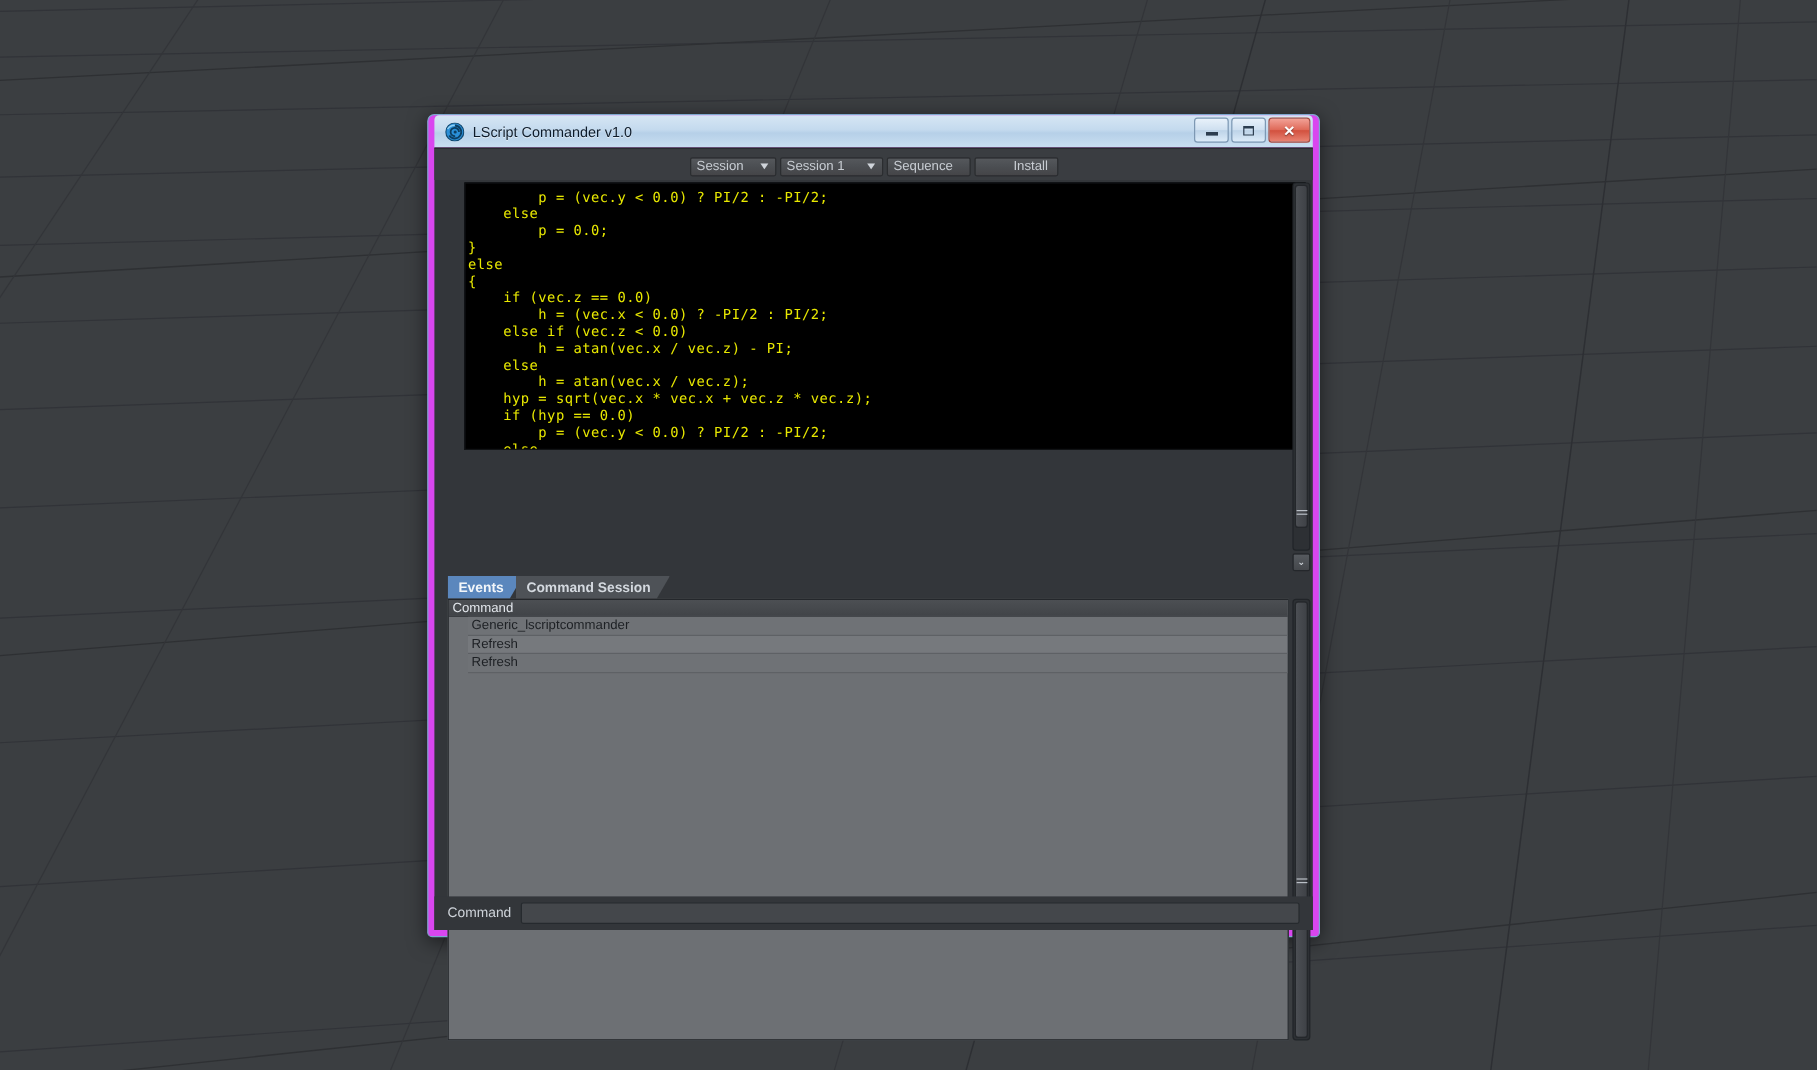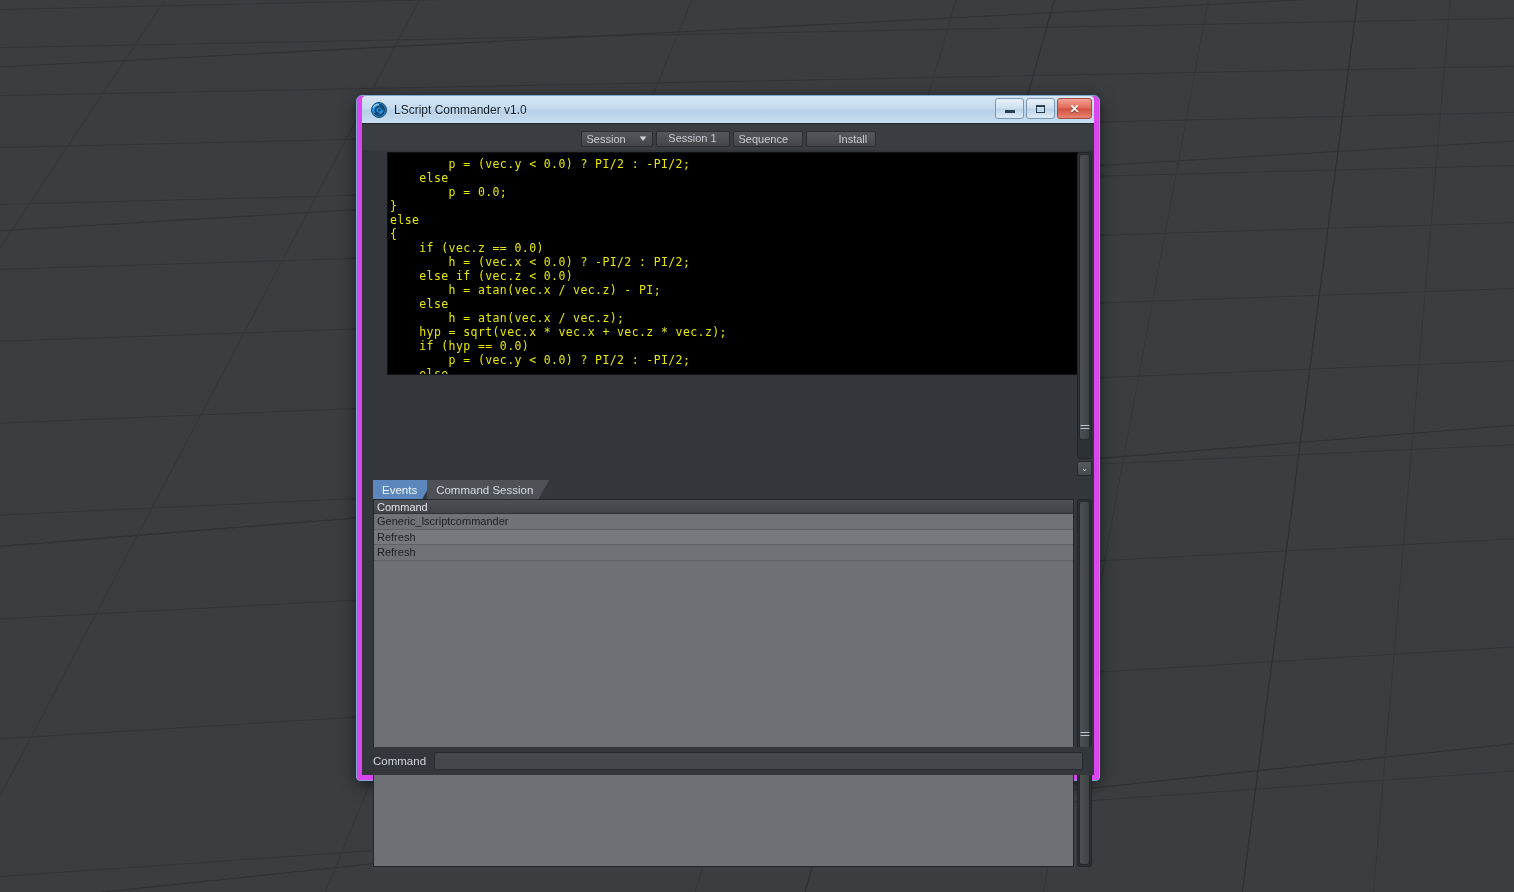--- a/index.html
+++ b/index.html
@@ -125,21 +125,21 @@
     white-space: nowrap;
   }
   .tb-select { justify-content: space-between; gap: 8px; }
   .tb-select .chev {
     font-size: 8px;
     color: #cfd4da;
     transform: scaleX(1.4);
   }
   .tb-btn { justify-content: flex-start; }
   #sel-session { width: 72px; }
-  #sel-session1 { width: 74px; flex-direction: column; }
+  #sel-session1 { width: 86px; }
   #btn-execute { width: 70px; }
   #btn-install { width: 70px; padding-left: 32px; }
 
   
   #editor-wrap {
     position: absolute;
     left: 25px;
     top: 28px;
     width: 701px;
     height: 223px;
@@ -216,20 +216,21 @@
     height: 19px;
     font-size: 11.5px;
     color: #dfe4ea;
     display: flex; align-items: center;
     padding: 0 16px 0 9px;
     box-sizing: border-box;
     cursor: pointer;
     position: relative;
     clip-path: polygon(0 0, 100% 0, calc(100% - 11px) 100%, 0 100%);
     white-space: nowrap;
+    font-weight: bold;
   }
   .tab.active { background: #5b87bd; color: #f2f6fa; }
   .tab.inactive { background: #4e5257; color: #d4d9df; margin-left: -6px; }
 
   
   #list-wrap {
     position: absolute;
     left: 11px;
     top: 375px;
     width: 701px;
@@ -252,20 +253,21 @@
   .list-row {
     height: 15.5px;
     font-size: 11px;
     color: #1d2024;
     display: flex; align-items: center;
     padding-left: 3px;
     box-sizing: border-box;
     border-bottom: 1px solid #5e6165;
     cursor: pointer;
     background: #76797d;
+    margin-left: 16px;
   }
   .list-row:nth-child(even) { background: #6f7276; }
   #list-scroll { left: 715px; top: 375px; height: 368px; }
 
   
   #cmdbar {
     position: absolute;
     left: 0;
     bottom: 0;
     width: 100%;

